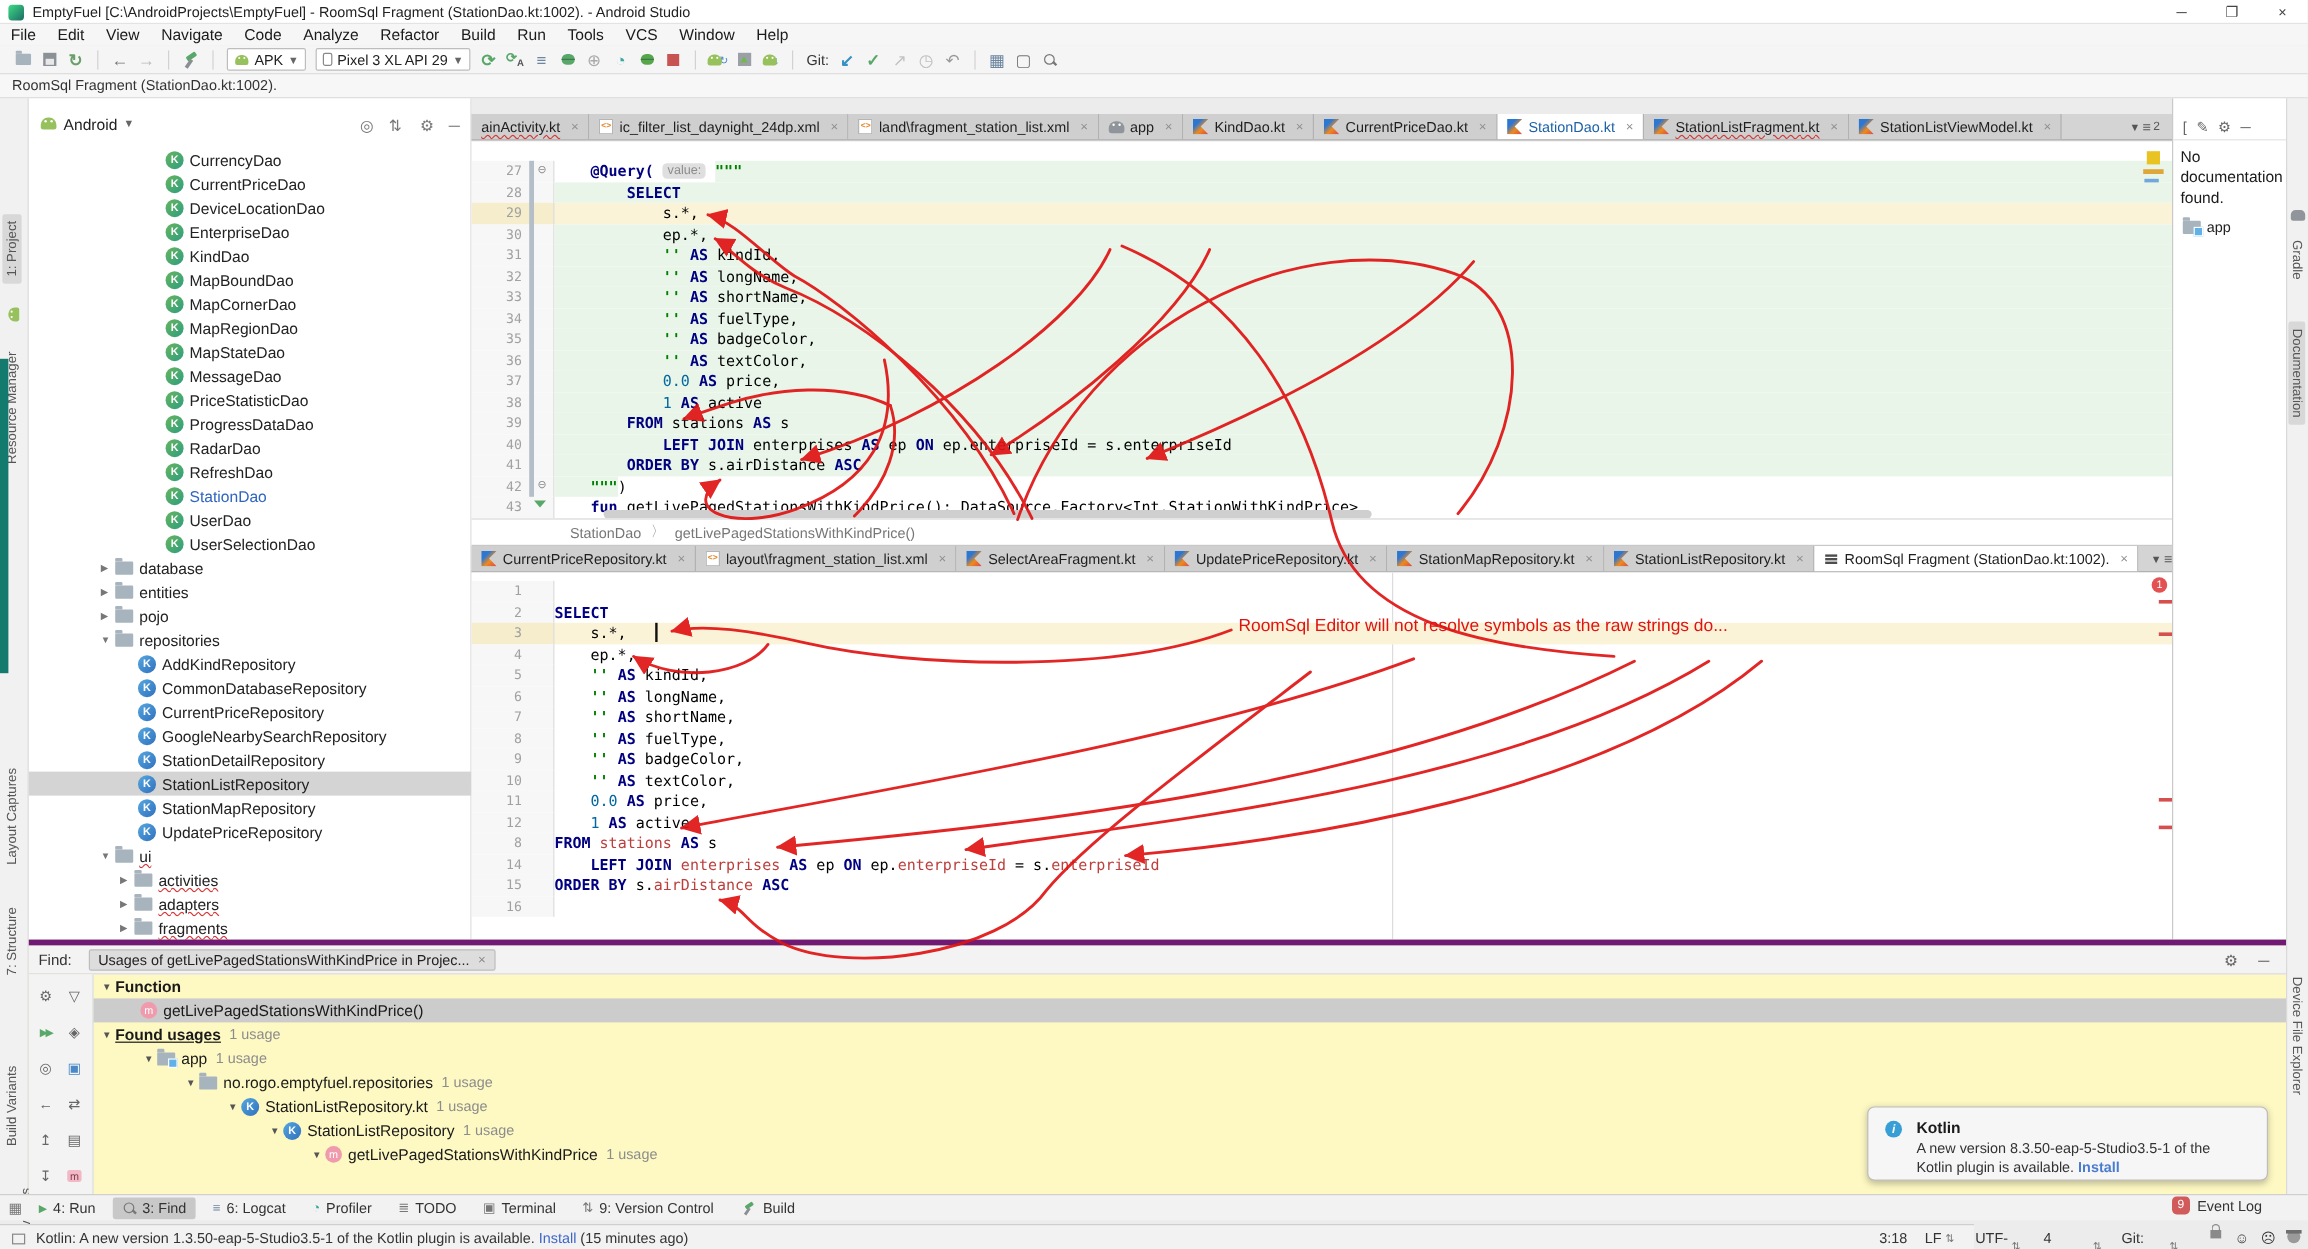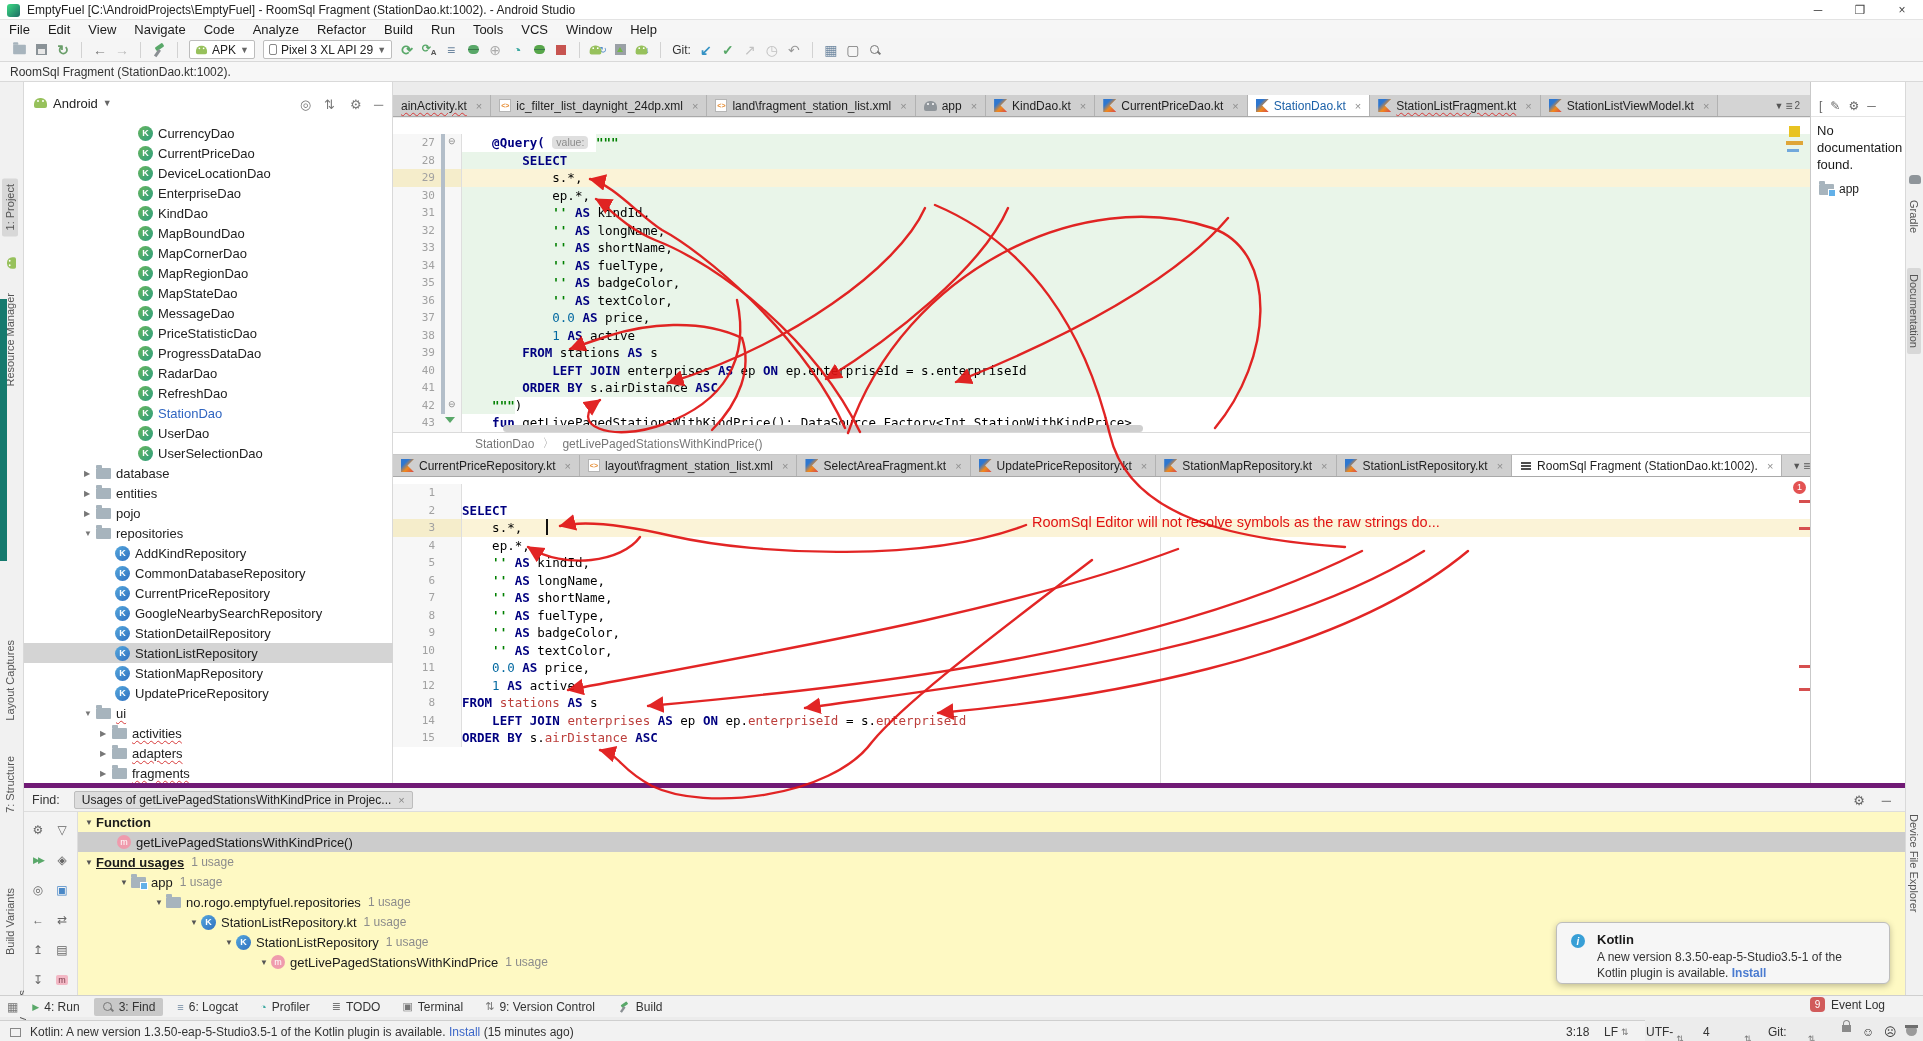--- a/index.html
+++ b/index.html
@@ -851,20 +851,24 @@
       <div class="cl">
         <span class="gut">15</span>
         <span class="cd">
           <span class="tk-sql">ORDER BY</span>
           <span class="tk-pl"> s.</span>
           <span class="tk-err">airDistance</span>
           <span class="tk-pl"> </span>
           <span class="tk-sql">ASC</span>
         </span>
       </div>
+      <div class="cl">
+        <span class="gut">16</span>
+        <span class="cd"></span>
+      </div>
     </div>
 </div>
 
 <div class="abs stripe-mark" style="left:1793px;top:481px;width:13px;height:13px;border-radius:50%;background:#E35252;color:#fff;font-size:9px;text-align:center;line-height:13px;">1</div>
 <div class="abs stripe-mark" style="left:1799px;top:500px;width:11px;height:3px;background:#D64F4F;"></div>
 <div class="abs stripe-mark" style="left:1799px;top:527px;width:11px;height:3px;background:#D64F4F;"></div>
 <div class="abs stripe-mark" style="left:1799px;top:665px;width:11px;height:3px;background:#D64F4F;"></div>
 <div class="abs stripe-mark" style="left:1799px;top:688px;width:11px;height:3px;background:#D64F4F;"></div>
 
 <div id="doc-panel" class="abs">

